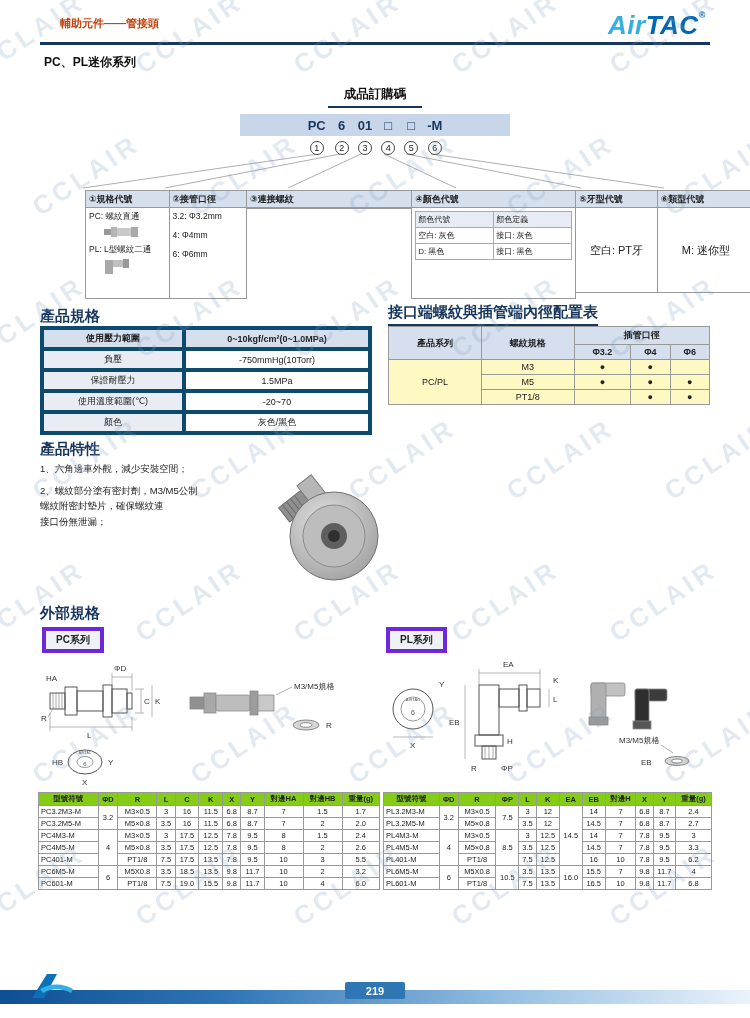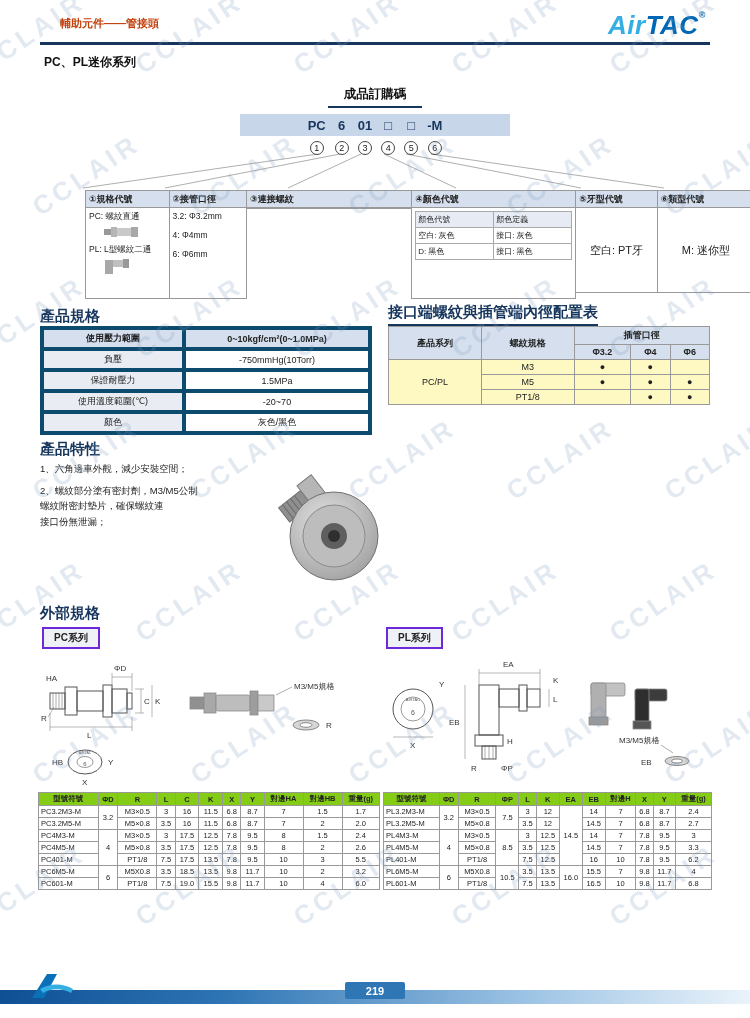--- a/index.html
+++ b/index.html
@@ -68,21 +68,21 @@
   .cfg-table { left:388px; top:326px; width:322px; border-collapse:collapse; font-size:9px;
                text-align:center; z-index:1; background:#fef9c3; }
   .cfg-table th, .cfg-table td { border:1px solid #999; padding:2px; height:15px; }
   .cfg-table th { background:#d5dfee; font-weight:bold; }
 
   
   .feat-list { left:40px; top:461px; width:232px; font-size:9.5px; line-height:1.65; color:#222; z-index:1; }
   .feat-item { white-space:pre-line; margin-bottom:6px; }
 
   
-  .series-label { position:absolute; border:2px solid #6d28d9; background:#eef1f5; font-weight:bold;
+  .series-label { position:absolute; border:4px solid #6d28d9; background:#eef1f5; font-weight:bold;
                   font-size:10px; padding:2px 10px; z-index:1; }
 
   
   .dim-table { position:absolute; border-collapse:collapse; font-size:7.5px; text-align:center;
                z-index:1; background:#fff; }
   .dim-table th, .dim-table td { border:1px solid #999; padding:1px; height:12px; }
   .dim-table th { background:#84cc16; font-weight:bold; }
   .dim-table td:first-child { text-align:left; padding-left:2px; }
   .pc-table { left:38px; top:792px; width:342px; }
   .pl-table { left:383px; top:792px; width:329px; }

